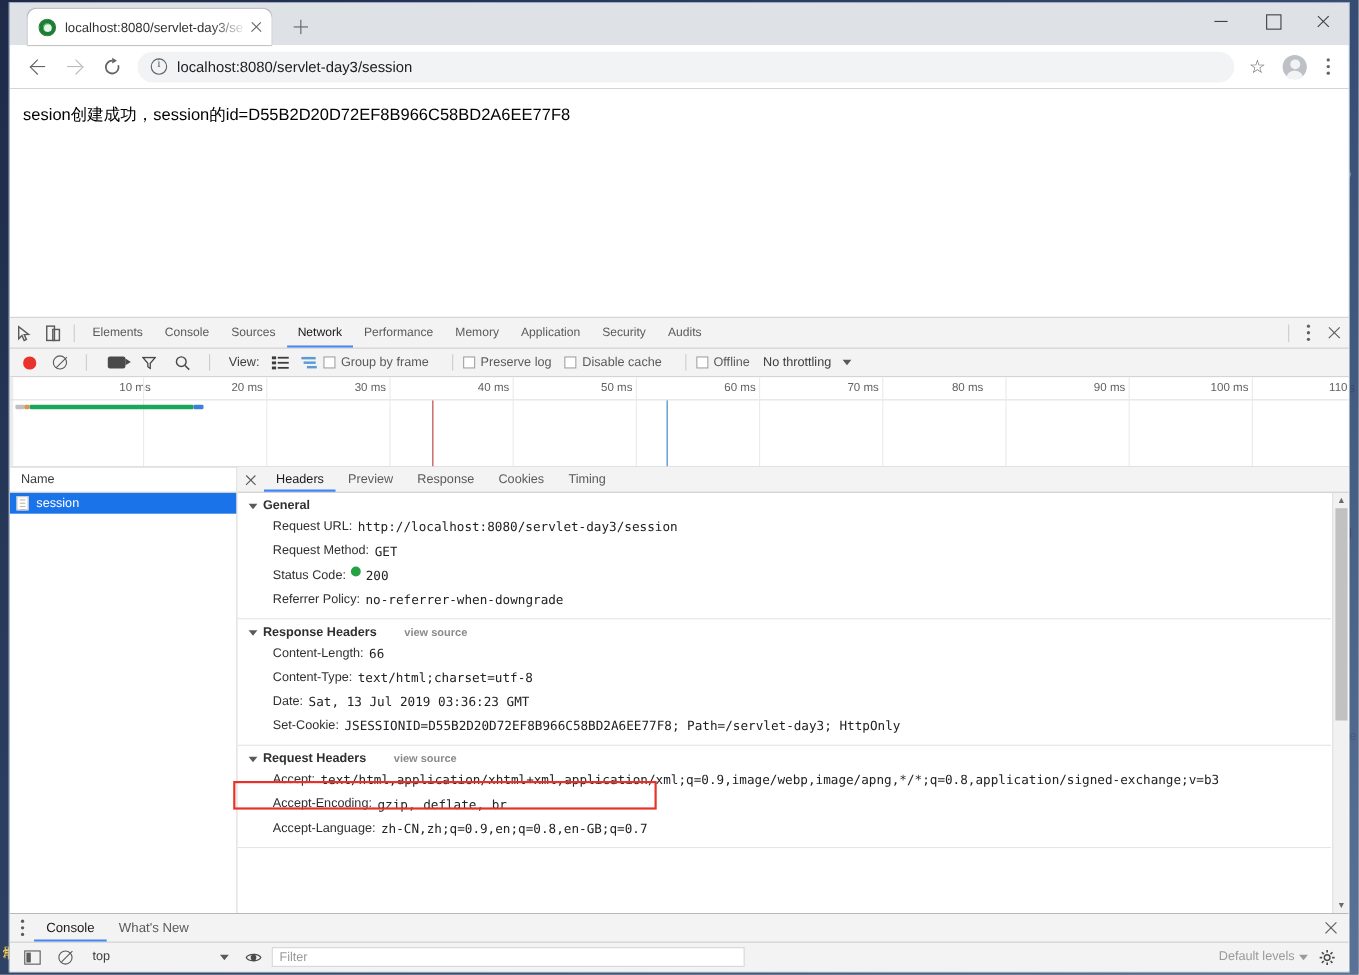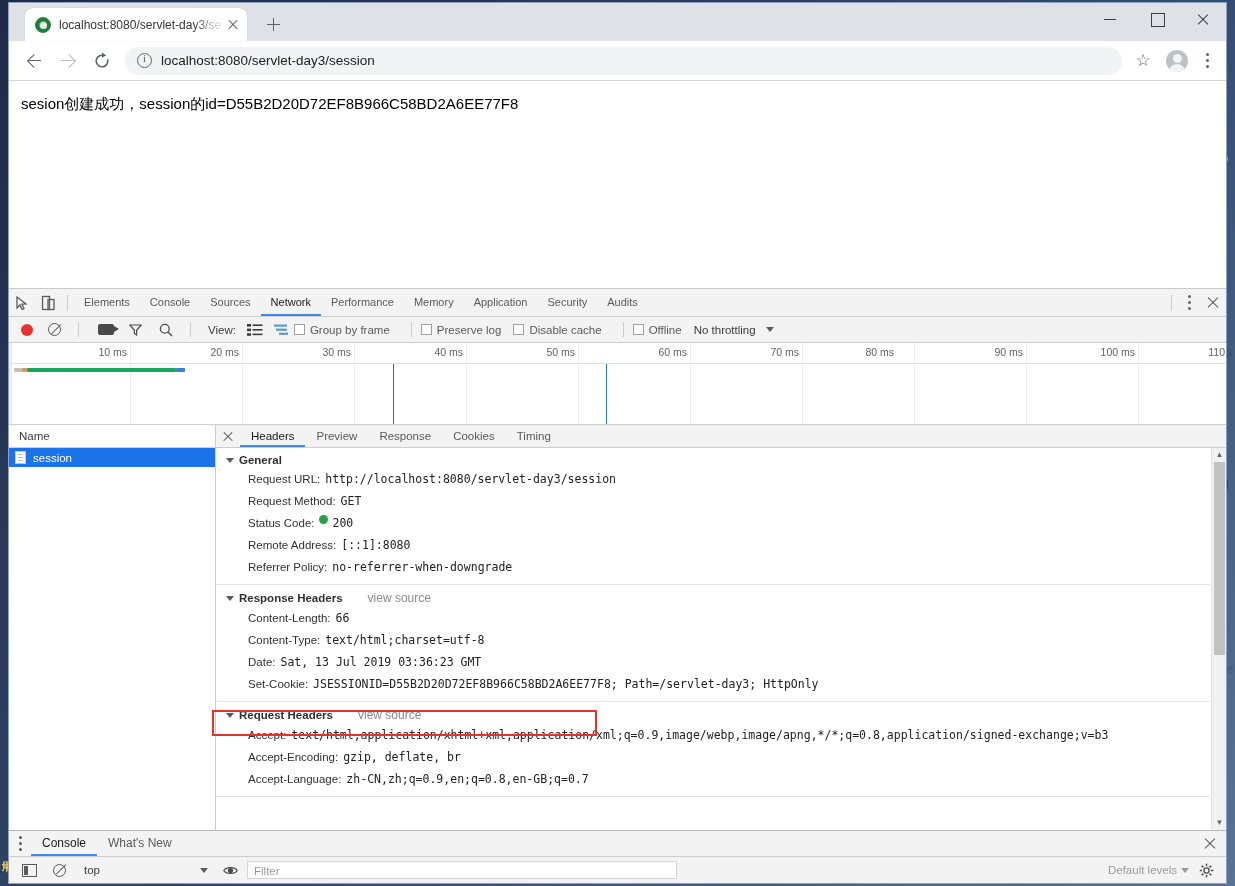--- a/index.html
+++ b/index.html
@@ -263,21 +263,21 @@
   .det-x::after { transform: rotate(-45deg); }
   .det-tab { padding: 0 11px; height: 22px; line-height: 22px; font-size: 11.5px; color: #5a5a5a; }
   .det-tab.active { color: #1a1a1a; box-shadow: inset 0 -2px 0 #4285f4; }
   .det-body { flex: 1; overflow: hidden; position: relative; padding-right: 16px; }
   .hdr-group { border-bottom: 1px solid #e4e4e4; padding: 4px 0 6px 0; }
   .hdr-title {
     display: flex; align-items: center; gap: 5px;
     font-size: 11.5px; font-weight: bold; color: #303030; padding: 2px 0 2px 10px;
   }
   .tri { width: 0; height: 0; border-left: 4.5px solid transparent; border-right: 4.5px solid transparent; border-top: 5.5px solid #5a5a5a; flex: none; }
-  .viewsrc { font-weight: normal; color: #8a8a8a; margin-left: 20px; font-size: 12px; }
+  .viewsrc { font-weight: bold; color: #8a8a8a; margin-left: 20px; font-size: 10px; }
   .hdr-row {
     display: flex; padding: 2.5px 0 2.5px 32px; font-size: 11.5px;
     font-family: "DejaVu Sans Mono", monospace; color: #202124; line-height: 17px;
   }
   .hdr-key { font-family: "Liberation Sans", sans-serif; font-weight: normal; color: #303030; white-space: nowrap; margin-right: 5px; }
   .hdr-val { white-space: nowrap; overflow: hidden; text-align: right; }
   .status-dot { width: 9px; height: 9px; border-radius: 50%; background: #25a244; display: inline-block; margin-right: 4px; vertical-align: -1px; }
   .highlight-box {
     position: absolute; left: 212px; top: 710px; width: 385px; height: 26px;
     border: 2.5px solid #e63329; pointer-events: none;
@@ -463,21 +463,21 @@
         <span class="cb"></span>
         <span>Offline</span>
       </span>
       <span class="throttle">No throttling</span>
       <span class="caret-dn"></span>
     </div>
 
     <div class="overview">
       <div class="ov-left-edge"></div>
       <div class="ov-ruler">
-        <div class="ov-tick" style="left:121px">10 ms</div>
+        <div class="ov-tick" style="left:131px">10 ms</div>
         <div class="ov-tick" style="left:233px">20 ms</div>
         <div class="ov-tick" style="left:345px">30 ms</div>
         <div class="ov-tick" style="left:457px">40 ms</div>
         <div class="ov-tick" style="left:569px">50 ms</div>
         <div class="ov-tick" style="left:681px">60 ms</div>
         <div class="ov-tick" style="left:793px">70 ms</div>
         <div class="ov-tick" style="left:888px">80 ms</div>
         <div class="ov-tick" style="left:1017px">90 ms</div>
         <div class="ov-tick" style="left:1129px">100 ms</div>
         <div class="ov-tick" style="left:1219px">110</div>
@@ -533,24 +533,20 @@
               <span class="hdr-val">http://localhost:8080/servlet-day3/session</span>
             </div>
             <div class="hdr-row">
               <span class="hdr-key">Request Method:</span>
               <span class="hdr-val">GET</span>
             </div>
             <div class="hdr-row">
               <span class="hdr-key">Status Code:</span>
               <span class="status-dot"></span>
               <span class="hdr-val">200</span>
-            </div>
-            <div class="hdr-row">
-              <span class="hdr-key">Remote Address:</span>
-              <span class="hdr-val">[::1]:8080</span>
             </div>
             <div class="hdr-row">
               <span class="hdr-key">Referrer Policy:</span>
               <span class="hdr-val">no-referrer-when-downgrade</span>
             </div>
           </div>
 
           <div class="hdr-group">
             <div class="hdr-title">
               <span class="tri"></span>

